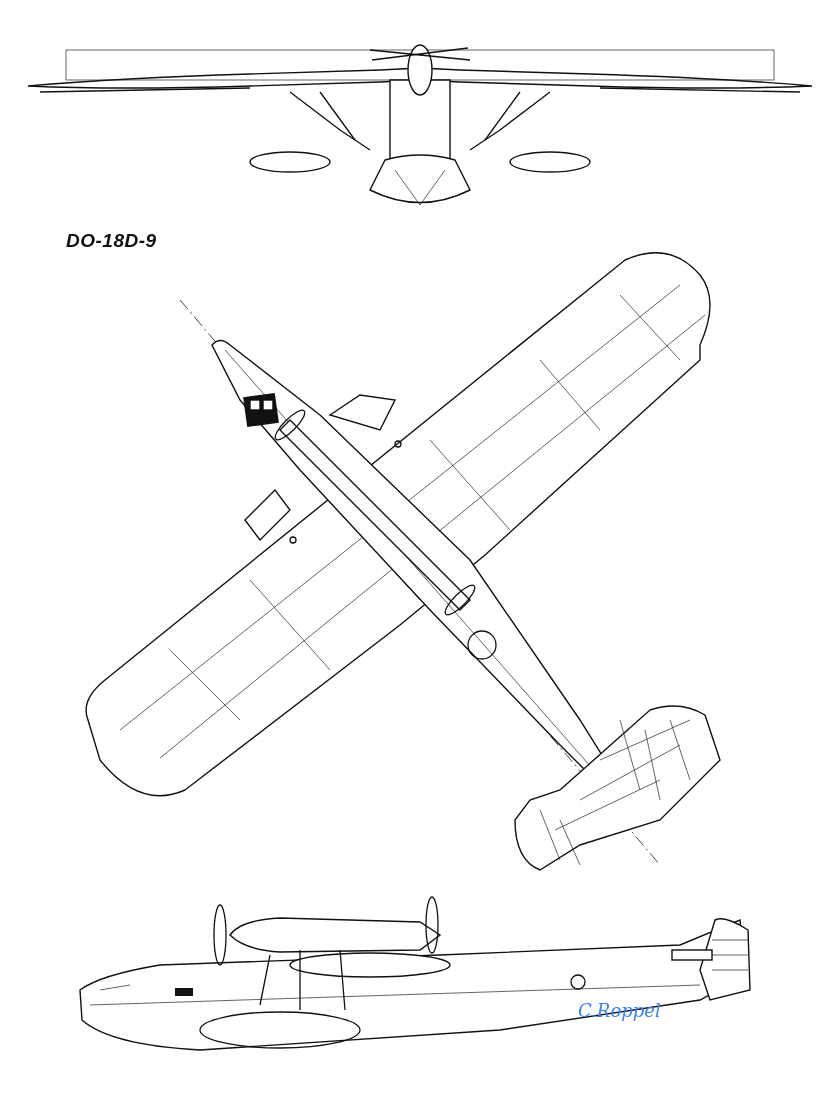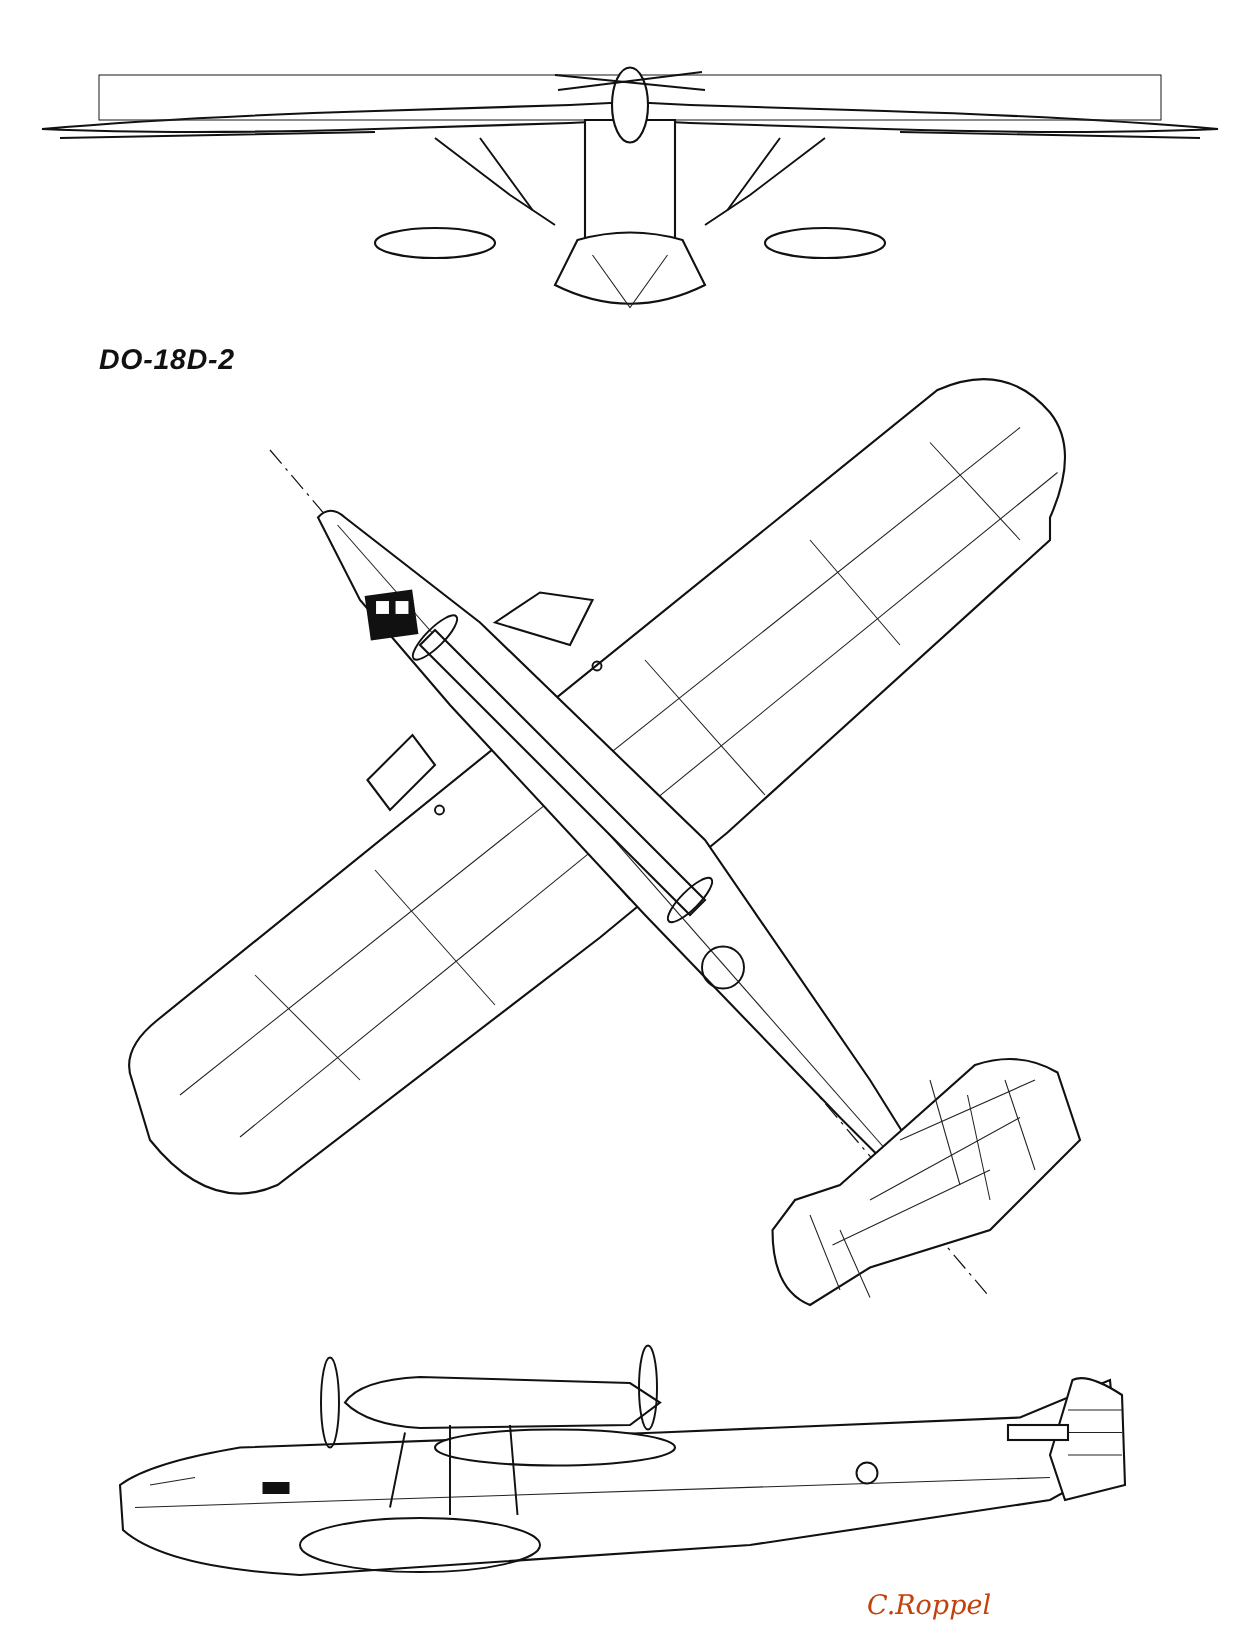--- a/index.html
+++ b/index.html
@@ -1,18 +1,18 @@
 <!DOCTYPE html>
 <html><head>
 <meta charset="utf-8">
 <style>
   html, body { margin:0; padding:0; background:#ffffff; }
   body { width:840px; height:1101px; position:relative; overflow:hidden; font-family:"Liberation Sans", sans-serif; }
   .title { position:absolute; left:66px; top:230px; font-size:19px; font-weight:bold; font-style:italic; color:#111; letter-spacing:0.5px; }
-  .signature { position:absolute; left:578px; top:1060px; font-size:18px; font-style:italic; color:#c2410c; font-family:"DejaVu Serif", serif; }
+  .signature { position:absolute; left:578px; top:1000px; font-size:18px; font-style:italic; color:#3b82f6; font-family:"DejaVu Serif", serif; }
   svg { position:absolute; left:0; top:0; }
   .ln { fill:none; stroke:#111; stroke-width:1.3; }
   .thin { fill:none; stroke:#222; stroke-width:0.7; }
   .fillw { fill:#fff; stroke:#111; stroke-width:1.4; }
   .dark { fill:#111; }
   .dash { fill:none; stroke:#111; stroke-width:0.8; stroke-dasharray:12 4 2 4; }
 </style>
 </head>
 <body>
 
@@ -73,14 +73,14 @@
     <path class="ln" d="M300,950 L300,1010 M340,950 L345,1010 M270,955 L260,1005"></path>
     <ellipse class="ln" cx="220" cy="935" rx="6" ry="30"></ellipse>
     <ellipse class="ln" cx="432" cy="925" rx="6" ry="28"></ellipse>
     <rect class="dark" x="175" y="988" width="18" height="8"></rect>
     <circle class="ln" cx="578" cy="982" r="7"></circle>
     <path class="thin" d="M100,990 L130,985"></path>
     <rect class="fillw" x="672" y="950" width="40" height="10"></rect>
   </g>
 </svg>
 
-<div class="title">DO-18D-2</div>
+<div class="title">DO-18D-9</div>
 <div class="signature">C.Roppel</div>
 
 </body></html>

